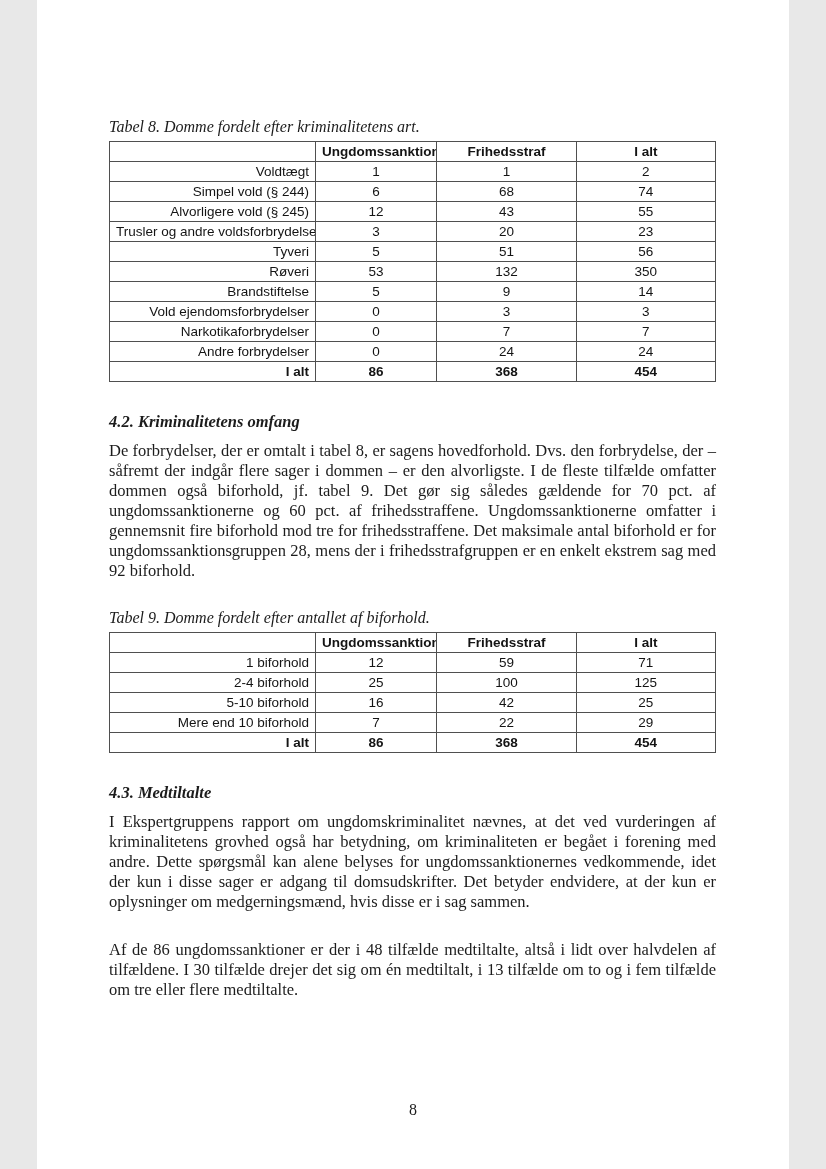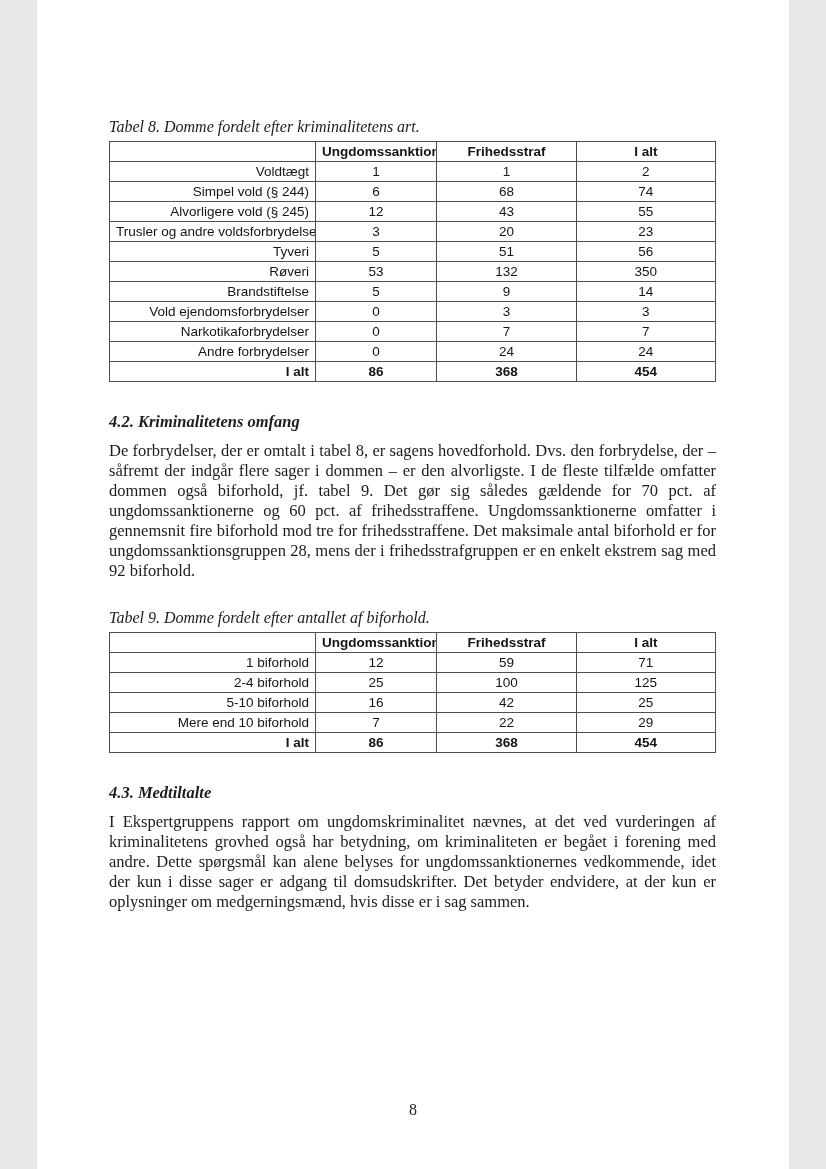--- a/index.html
+++ b/index.html
@@ -211,16 +211,17 @@
           <td class="label-cell">I alt</td>
           <td class="num-cell">86</td>
           <td class="num-cell">368</td>
           <td class="num-cell">454</td>
         </tr>
       </tbody>
   </table>
 
   <h2 class="section-heading mt-sep">4.3. Medtiltalte</h2>
   <p class="body-par">I Ekspertgruppens rapport om ungdomskriminalitet nævnes, at det ved vurderingen af kriminalitetens grovhed også har betydning, om kriminaliteten er begået i forening med andre. Dette spørgsmål kan alene belyses for ungdomssanktionernes vedkommende, idet der kun i disse sager er adgang til domsudskrifter. Det betyder endvidere, at der kun er oplysninger om medgerningsmænd, hvis disse er i sag sammen.</p>
+  <p class="body-par">Af de 86 ungdomssanktioner er der i 48 tilfælde medtiltalte, altså i lidt over halvdelen af tilfældene. I 30 tilfælde drejer det sig om én medtiltalt, i 13 tilfælde om to og i fem tilfælde om tre eller flere medtiltalte.</p>
 
   <div class="page-number">8</div>
 
 </div>
 
 </body></html>

